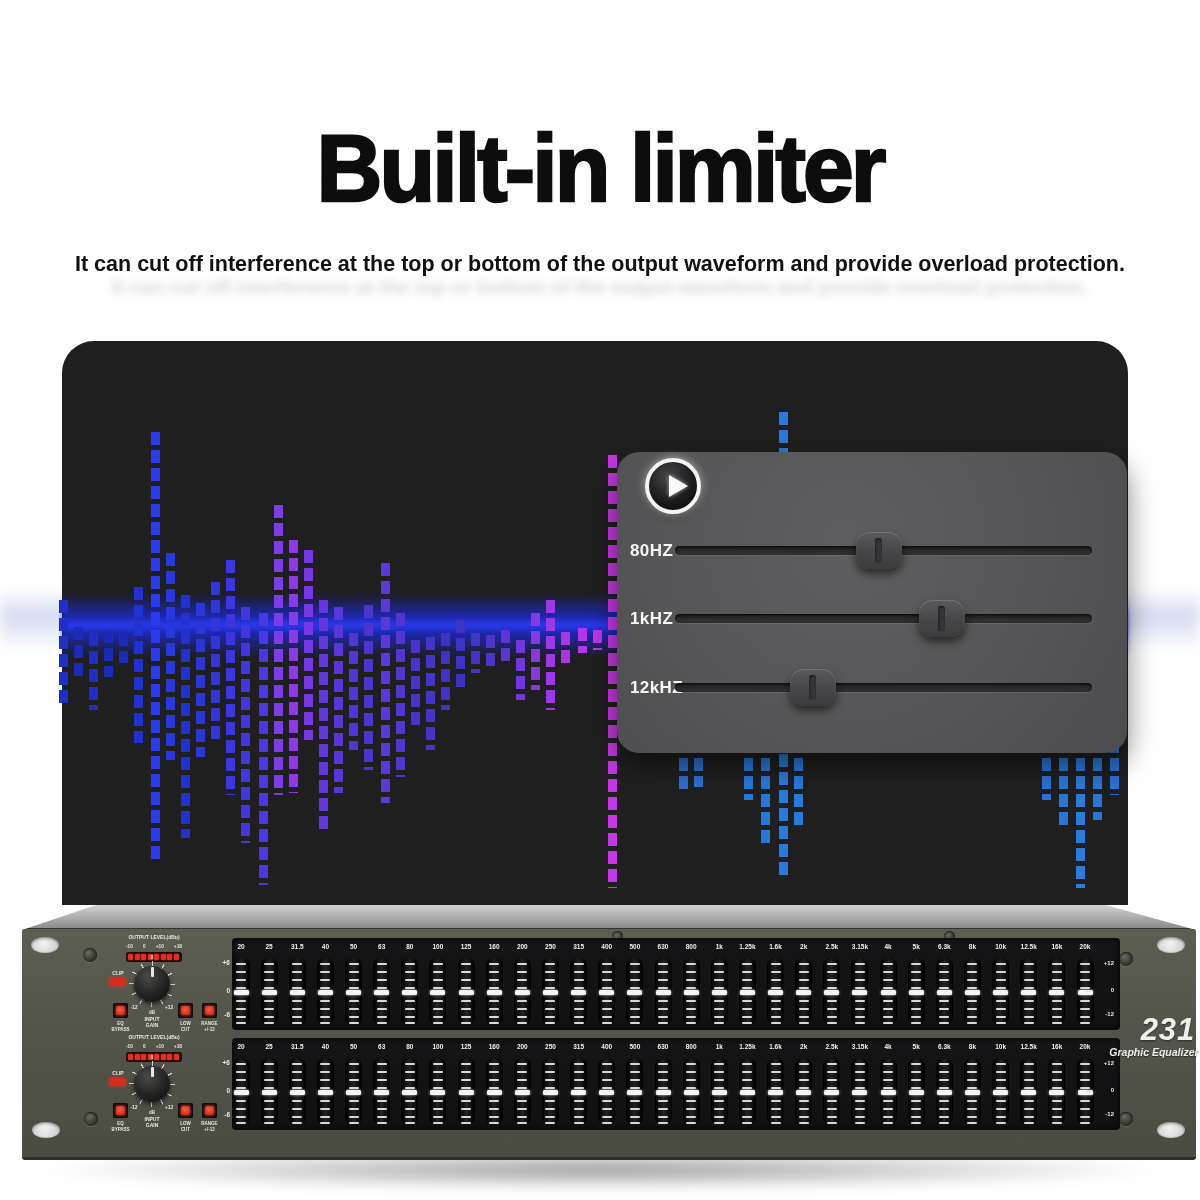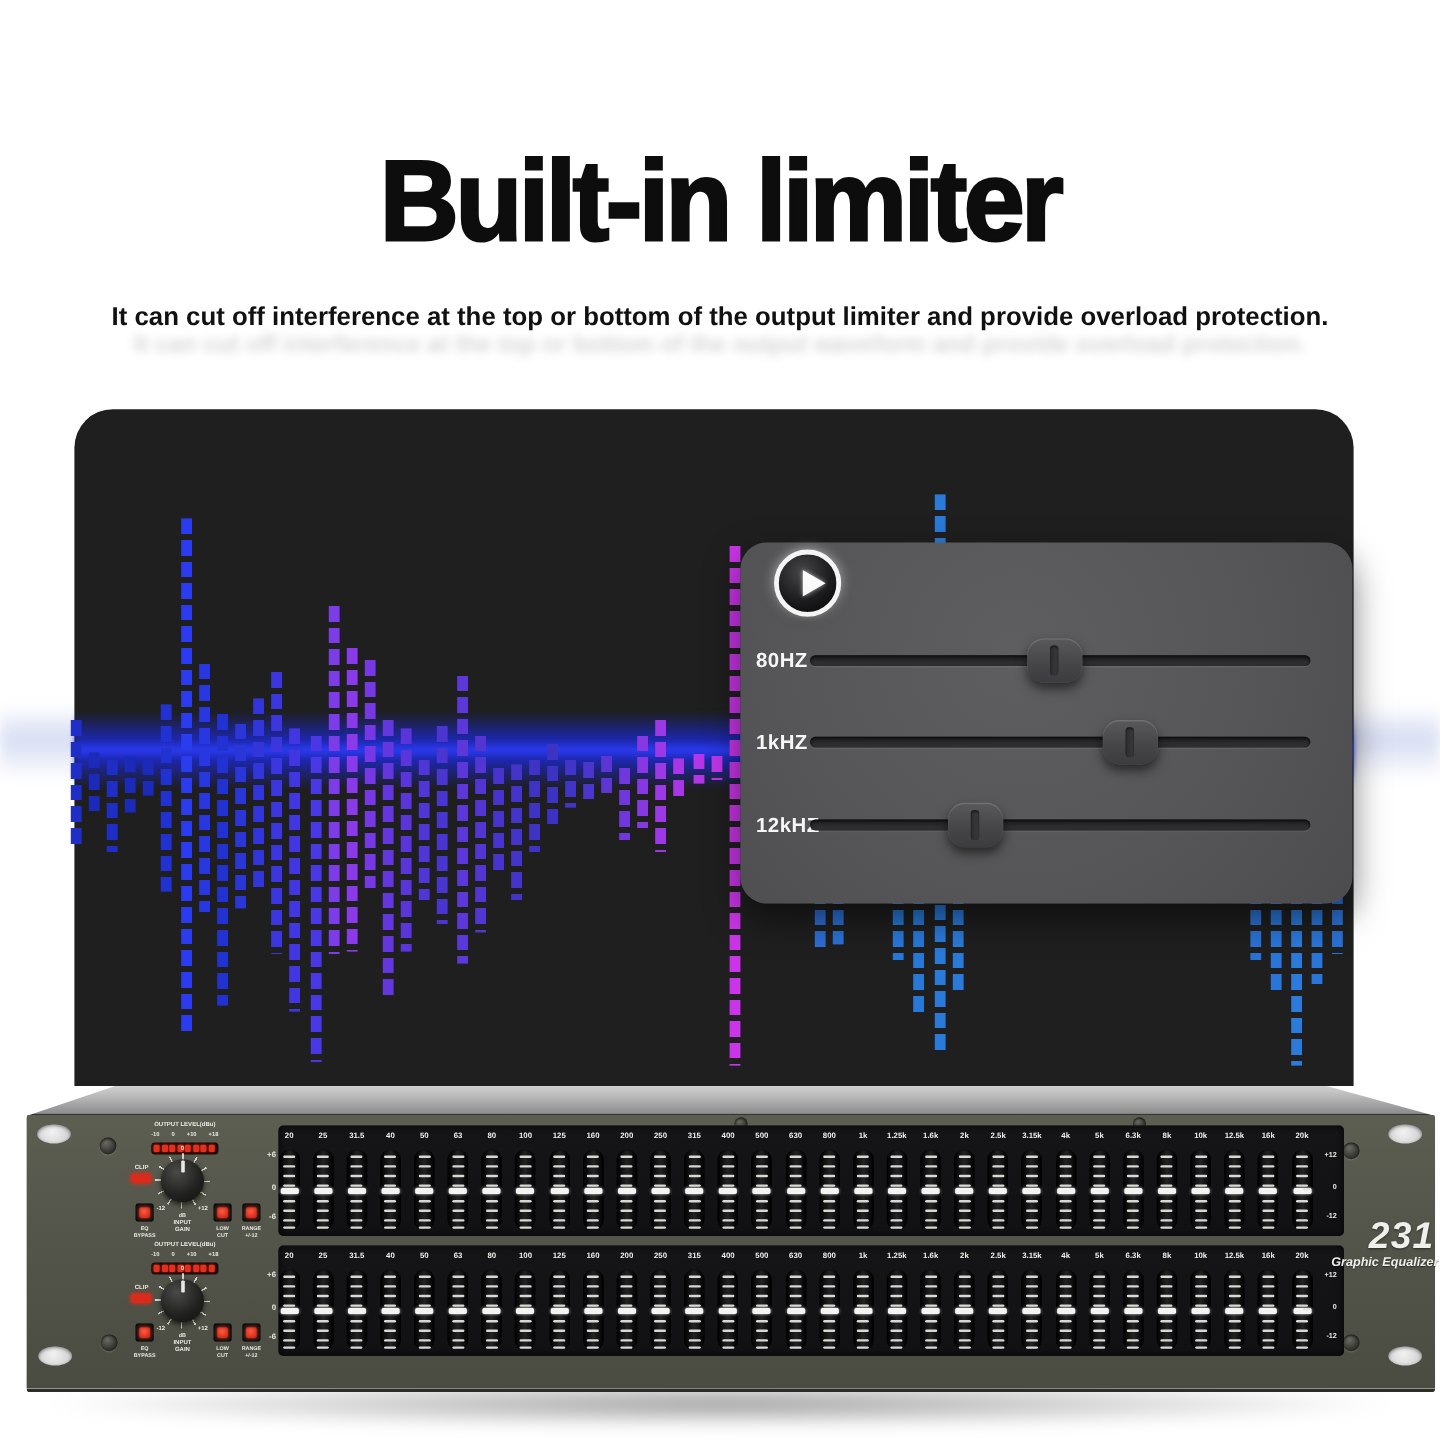--- a/index.html
+++ b/index.html
@@ -162,21 +162,21 @@
     position:absolute;left:1px;top:31.5px;width:15px;height:5px;border-radius:1.5px;
     background:#f4f4f2;box-shadow:0 0 2.5px rgba(255,255,255,.9);
   }
   .scale-txt{position:absolute;font-size:6.5px;font-weight:bold;color:#eceae4;text-align:right;line-height:1;}
   .scale-dash{position:absolute;width:6px;height:2px;background:#e6e6e0;}
 </style>
 </head>
 <body>
 
 <div class="abs" id="page-title">Built-in limiter</div>
-<div class="abs" id="page-subtitle">It can cut off interference at the top or bottom of the output limiter and provide overload protection.</div>
+<div class="abs" id="page-subtitle">It can cut off interference at the top or bottom of the output waveform and provide overload protection.</div>
 <div class="abs" id="subtitle-ghost">It can cut off interference at the top or bottom of the output waveform and provide overload protection.</div>
 
 <div class="abs" id="bg-band"></div>
 
 <div class="abs" id="wave-panel">
   <div id="wave-glow"></div>
   <div id="wave-bars">
       <div class="wbar" style="left: -3.5px; top: 259px; height: 107px; background: repeating-linear-gradient(rgb(31, 46, 198) 0px, rgb(31, 46, 198) 13px, rgba(0, 0, 0, 0) 13px, rgba(0, 0, 0, 0) 18px);"></div>
       <div class="wbar" style="left: 11.5px; top: 286px; height: 50px; background: repeating-linear-gradient(rgb(27, 42, 184) 0px, rgb(27, 42, 184) 13px, rgba(0, 0, 0, 0) 13px, rgba(0, 0, 0, 0) 18px);"></div>
       <div class="wbar" style="left: 26.5px; top: 292px; height: 77px; background: repeating-linear-gradient(rgb(31, 46, 198) 0px, rgb(31, 46, 198) 13px, rgba(0, 0, 0, 0) 13px, rgba(0, 0, 0, 0) 18px);"></div>

